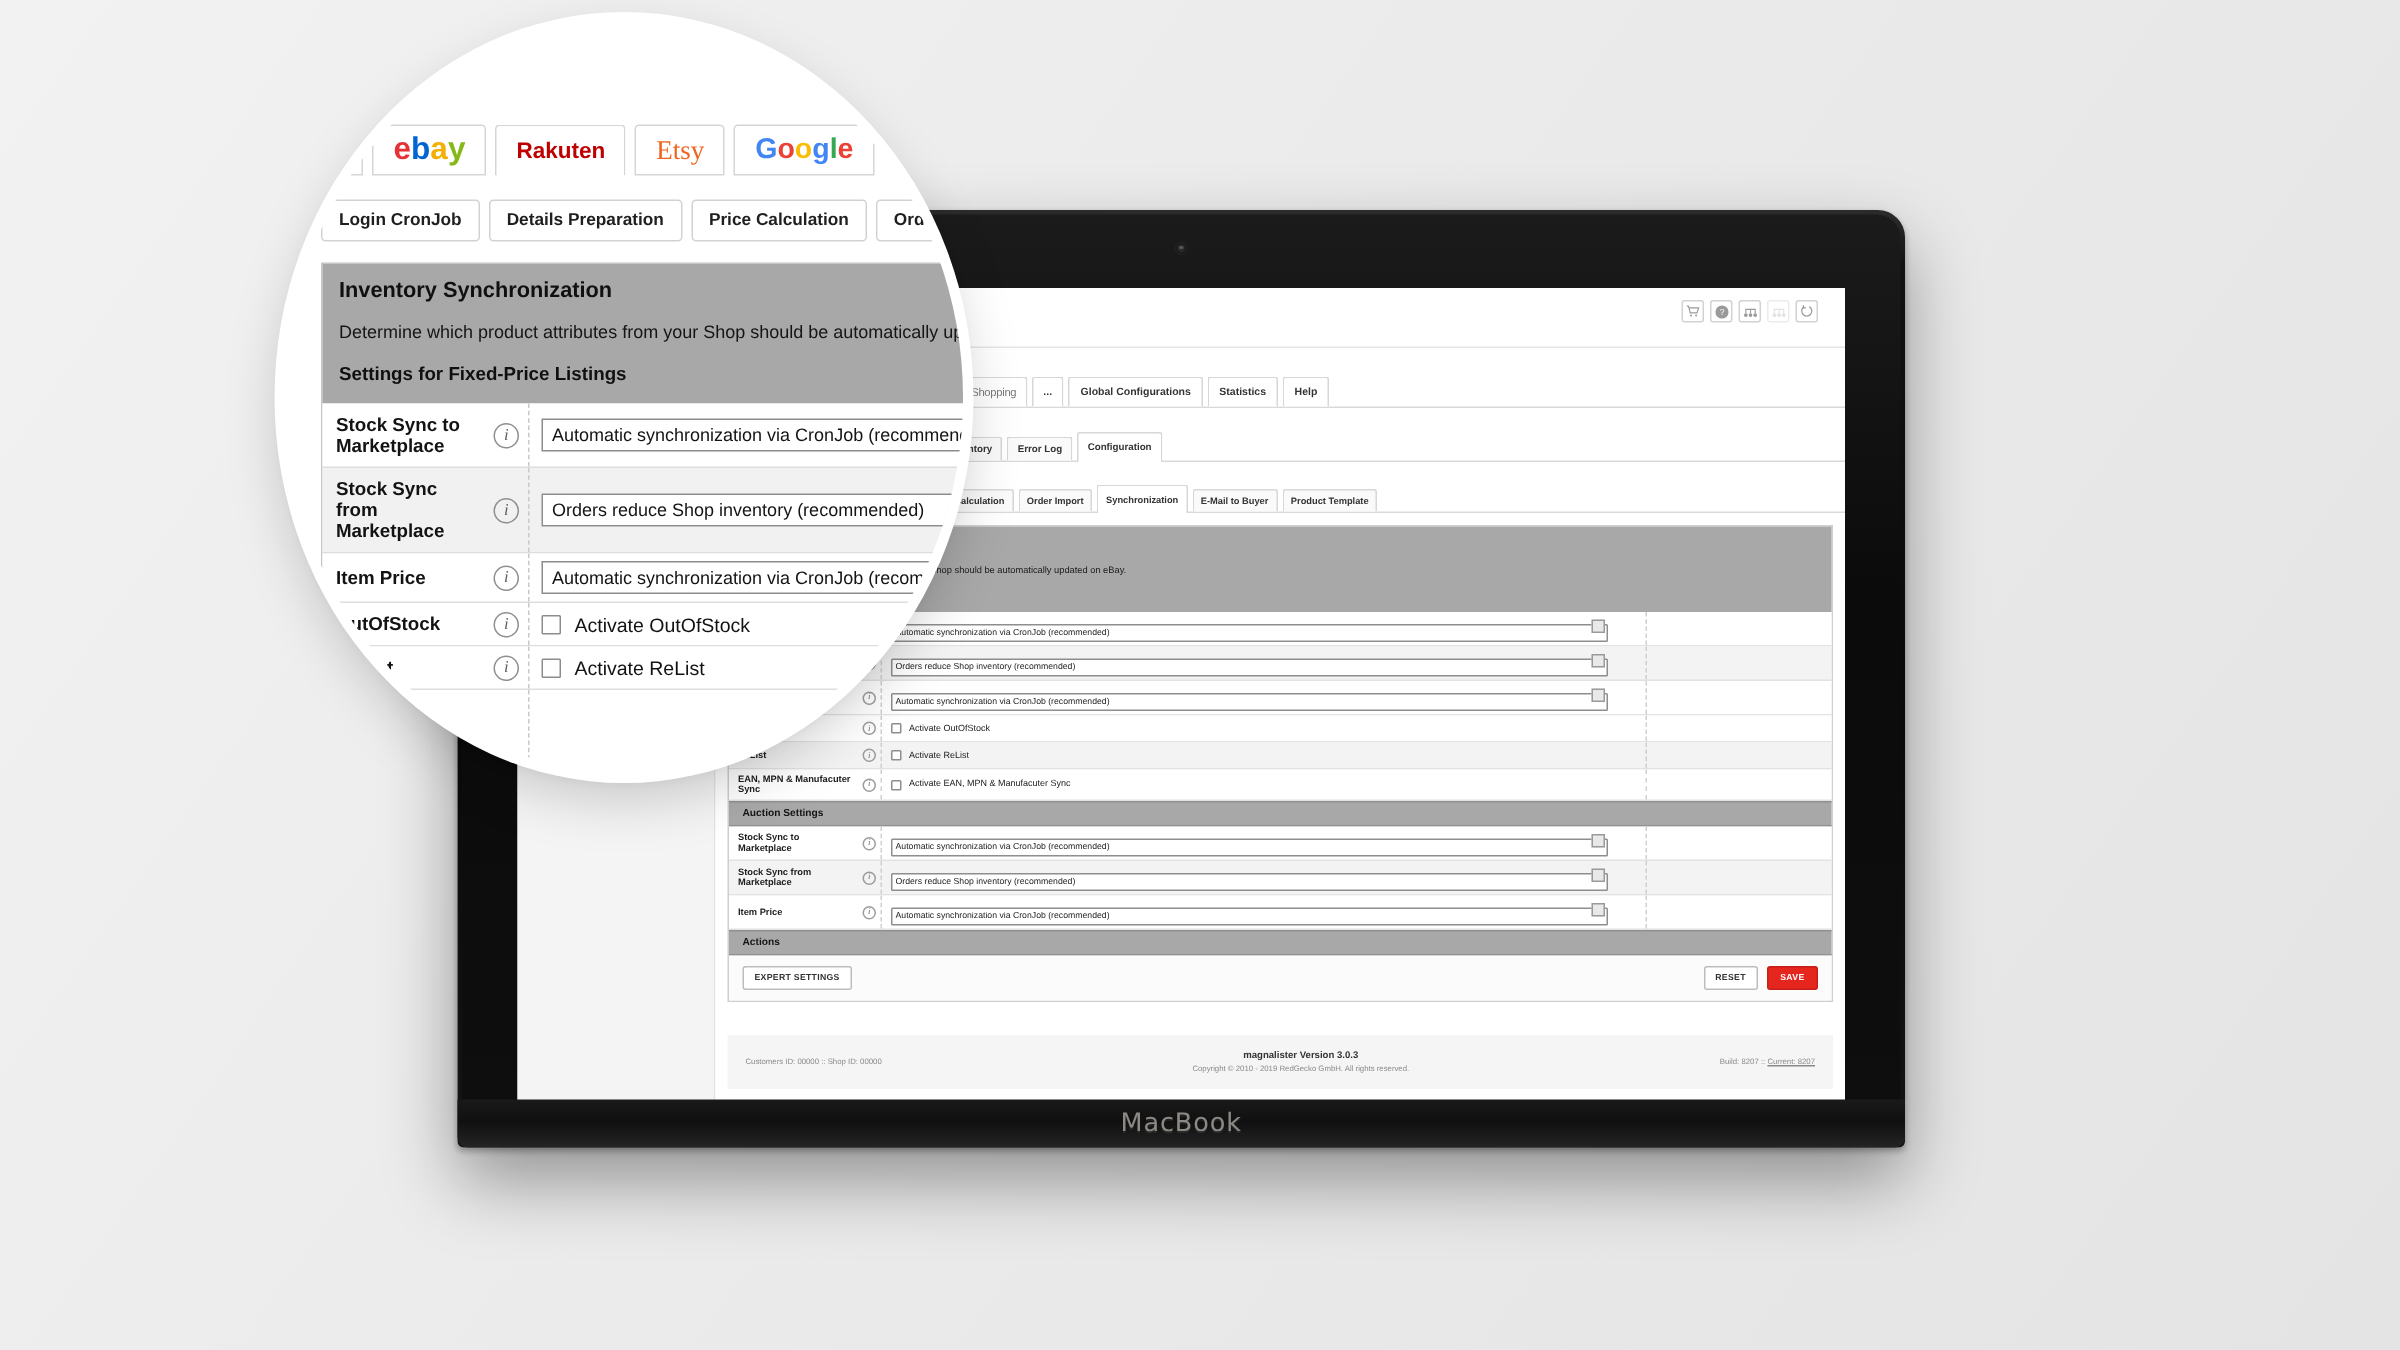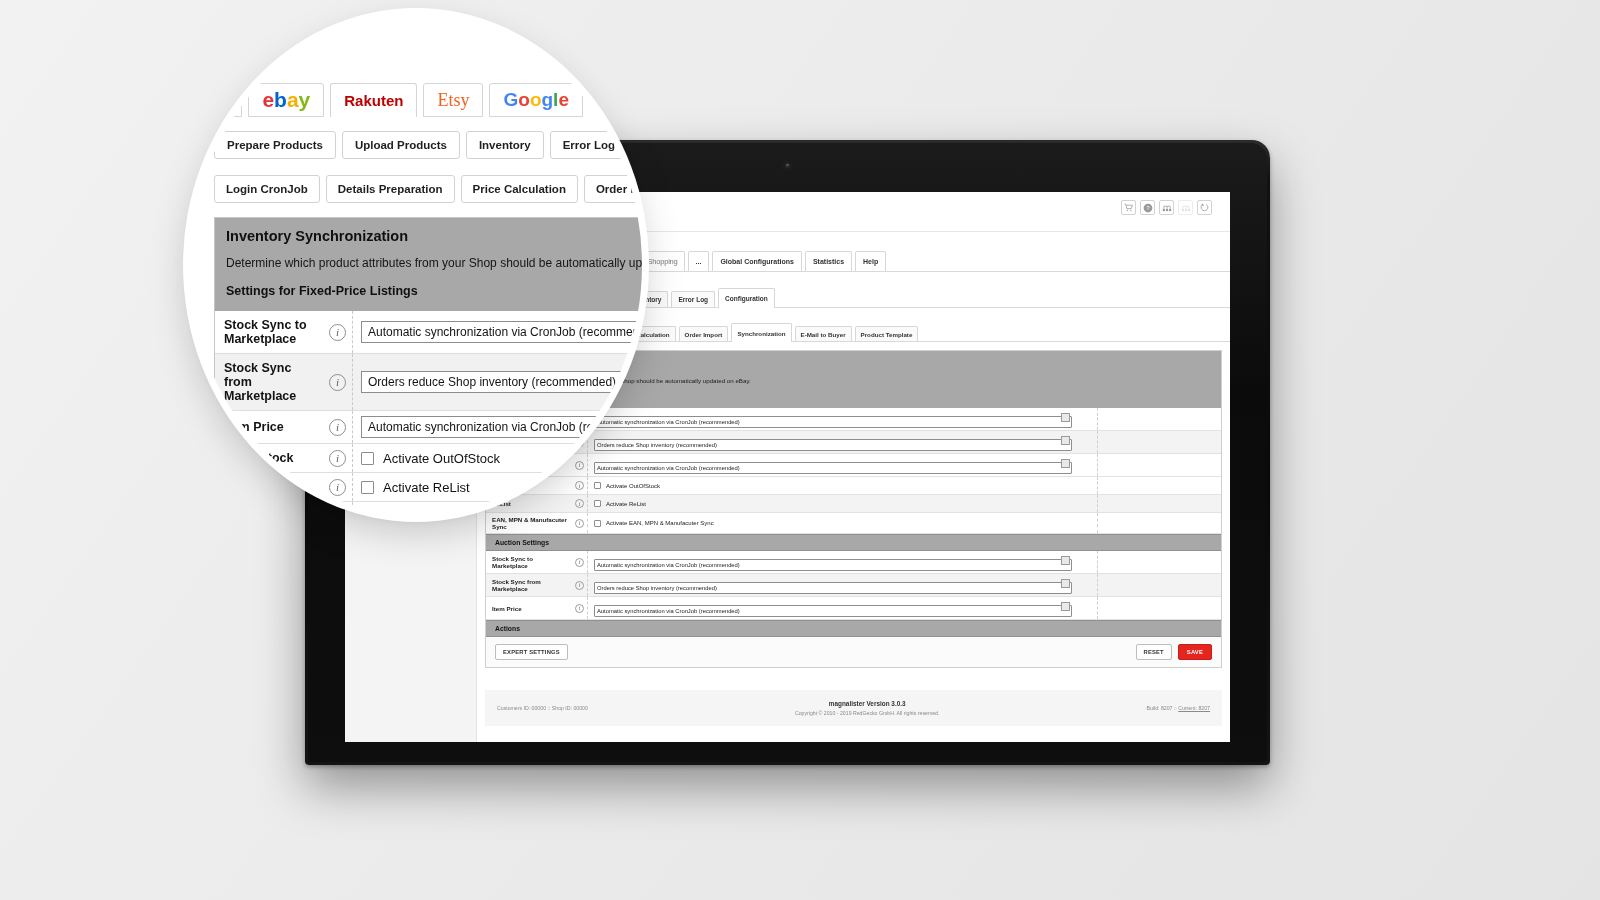--- a/index.html
+++ b/index.html
@@ -438,20 +438,23 @@
               </div>
               <div class="rt">
                 <span>Build: 8207 :: </span><u>Current: 8207</u>
               </div>
             </div>
 
           </div>
         </div>
       </div>
 
+      <div class="bottom-bezel">
+        <span class="macbook-word">MacBook</span>
+      </div>
     </div>
 
   </div>
 
   <div id="magnifier">
     <div class="mg-content">
       <div class="mg-inner">
 
         <div class="mg-mp">
           <div class="tab cut" style="color:#ff9900;font-weight:bold;font-size:17px;font-style:italic;">n</div>
@@ -466,27 +469,20 @@
           <div class="tab" style="font-size:19px;font-weight:bold;">
             <span style="color:#4285F4">G</span>
               <span style="color:#EA4335">o</span>
               <span style="color:#FBBC05">o</span>
               <span style="color:#4285F4">g</span>
               <span style="color:#34A853">l</span>
               <span style="color:#EA4335">e</span>
           </div>
         </div>
 
-        <div class="mg-row2">
-          <div class="tab">Prepare Products</div>
-          <div class="tab">Upload Products</div>
-          <div class="tab">Inventory</div>
-          <div class="tab">Error Log</div>
-          <div class="tab">Configuration</div>
-        </div>
 
         <div class="mg-row3">
           <div class="tab">Login CronJob</div>
           <div class="tab">Details Preparation</div>
           <div class="tab">Price Calculation</div>
           <div class="tab">Order Import</div>
         </div>
 
         <div class="mg-panel">
           <div class="mg-phead">

